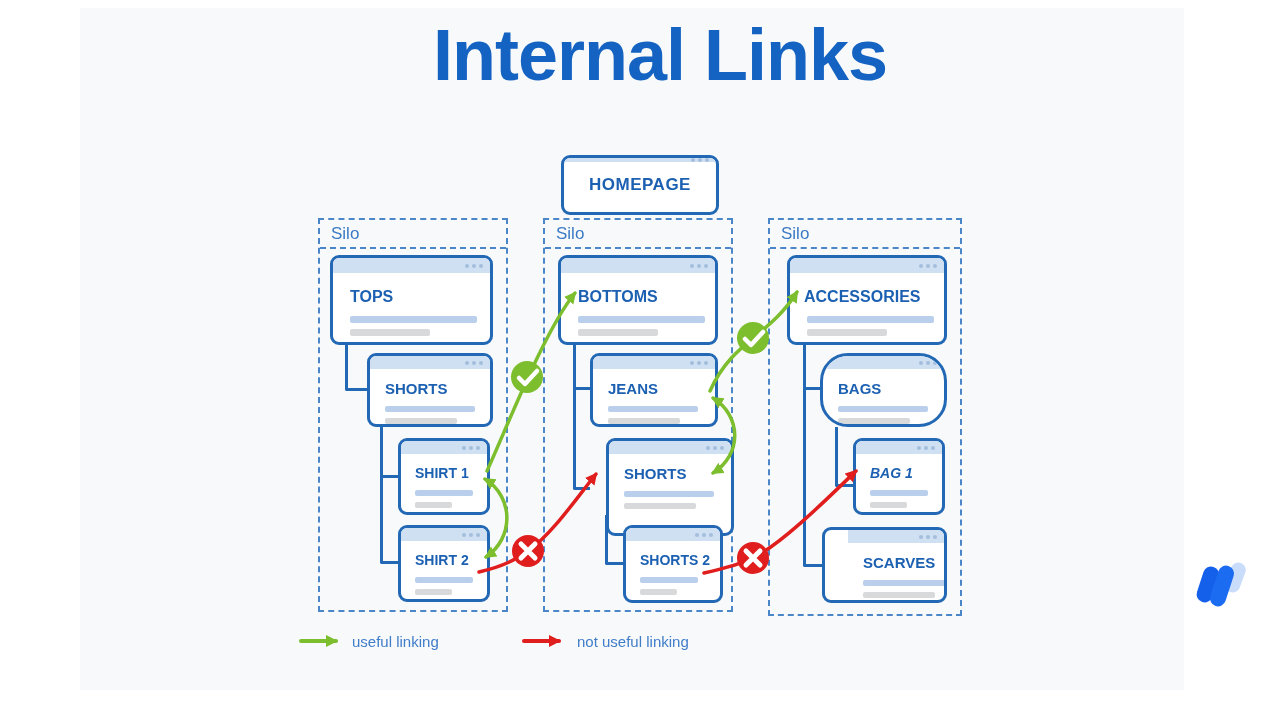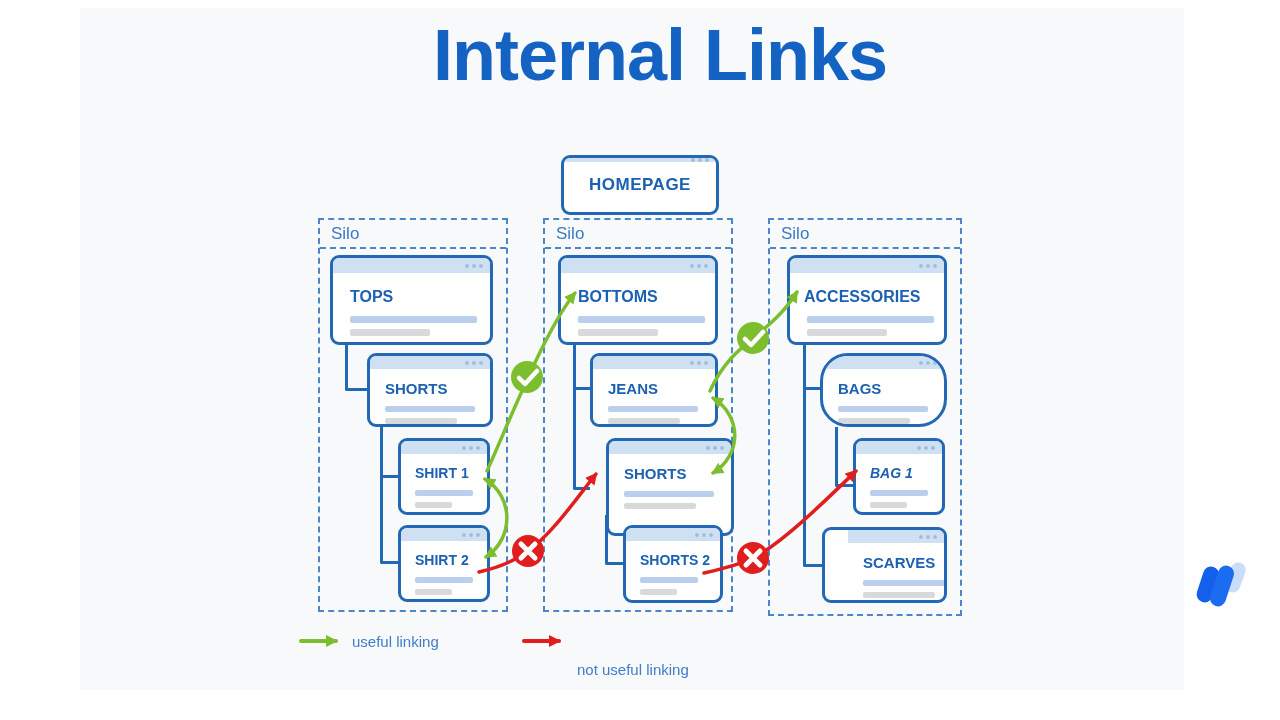--- a/index.html
+++ b/index.html
@@ -267,13 +267,13 @@
   <path d="M 524 641 L 559 641" stroke="#e01e1e" stroke-width="4" stroke-linecap="round" marker-end="url(#ah-r)"></path>
 
   <g>
     <rect x="1228" y="562" width="15" height="31" rx="7.5" fill="#c9dcfa" transform="rotate(20 1235.5 577.5)"></rect>
     <rect x="1200" y="566" width="16" height="37" rx="8" fill="#1560ea" transform="rotate(18 1208 584)"></rect>
     <rect x="1214" y="565" width="16" height="42" rx="8" fill="#1c6cf2" transform="rotate(18 1222 586)"></rect>
   </g>
 </svg>
 
 <div class="legend-label" style="left:352px;top:633px;">useful linking</div>
-<div class="legend-label" style="left:577px;top:661px;">not useful linking</div>
+<div class="legend-label" style="left:577px;top:633px;">not useful linking</div>
 
 </body></html>

